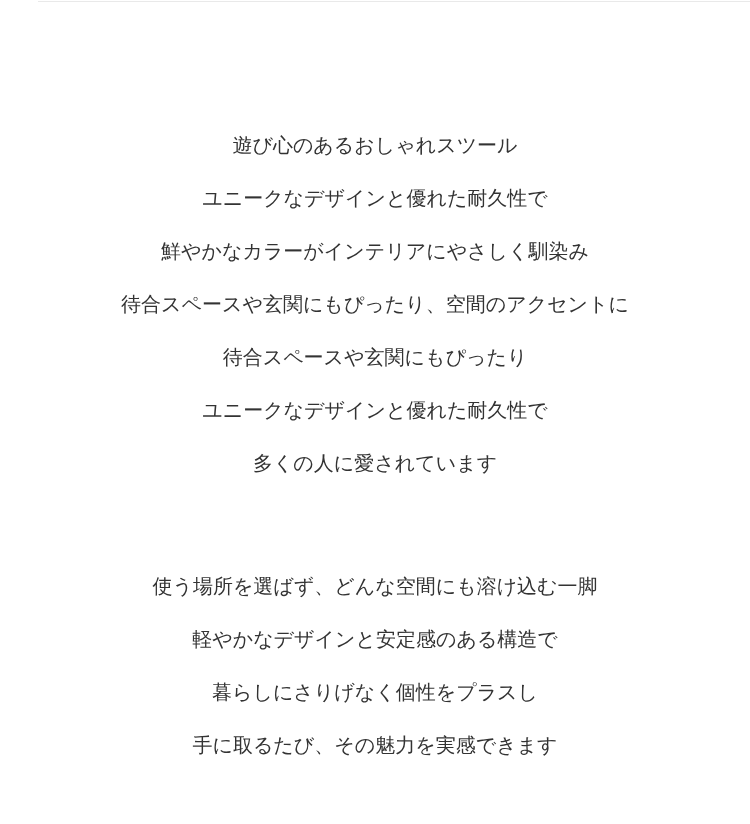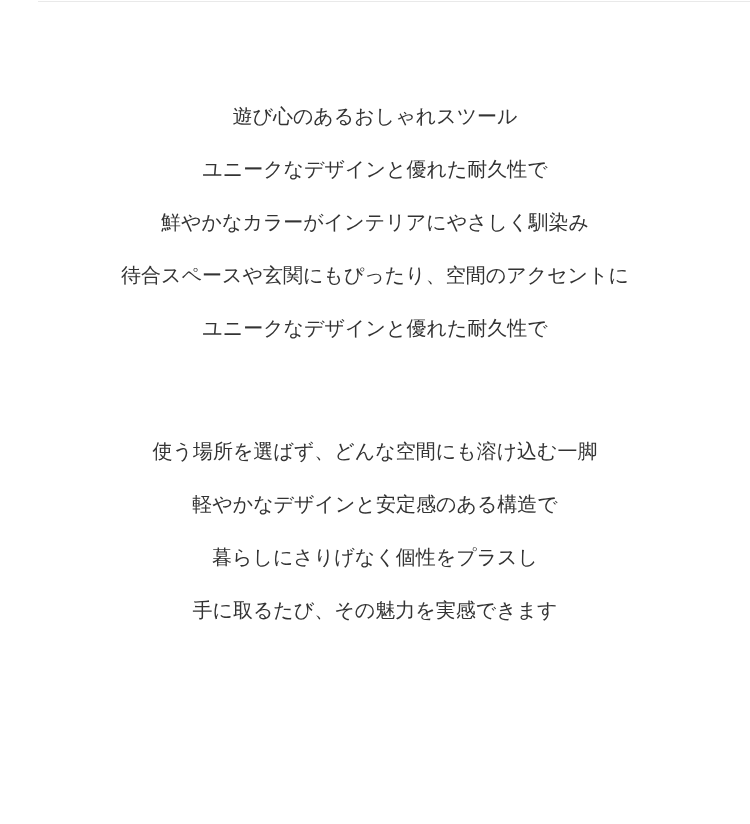--- a/index.html
+++ b/index.html
@@ -19,21 +19,21 @@
   }
   .top-divider {
     position: absolute;
     top: 1px;
     left: 38px;
     right: 0;
     height: 1px;
     background: var(--divider);
   }
   .description {
-    padding-top: 90px;
+    padding-top: 119px;
   }
   .text-line {
     height: 53px;
     line-height: 53px;
     text-align: center;
     font-size: 20px;
     color: var(--text);
     white-space: nowrap;
   }
   .block-gap {
@@ -45,21 +45,23 @@
 
 <div class="top-divider"></div>
 
 <div class="description">
 
   <div class="intro-block">
     <div class="text-line">遊び心のあるおしゃれスツール</div>
     <div class="text-line">ユニークなデザインと優れた耐久性で</div>
     <div class="text-line">鮮やかなカラーがインテリアにやさしく馴染み</div>
     <div class="text-line">待合スペースや玄関にもぴったり、空間のアクセントに</div>
+    <div class="text-line">待合スペースや玄関にもぴったり</div>
     <div class="text-line">ユニークなデザインと優れた耐久性で</div>
+    <div class="text-line">多くの人に愛されています</div>
   </div>
 
   <div class="block-gap"></div>
 
   <div class="feature-block">
     <div class="text-line">使う場所を選ばず、どんな空間にも溶け込む一脚</div>
     <div class="text-line">軽やかなデザインと安定感のある構造で</div>
     <div class="text-line">暮らしにさりげなく個性をプラスし</div>
     <div class="text-line">手に取るたび、その魅力を実感できます</div>
   </div>

